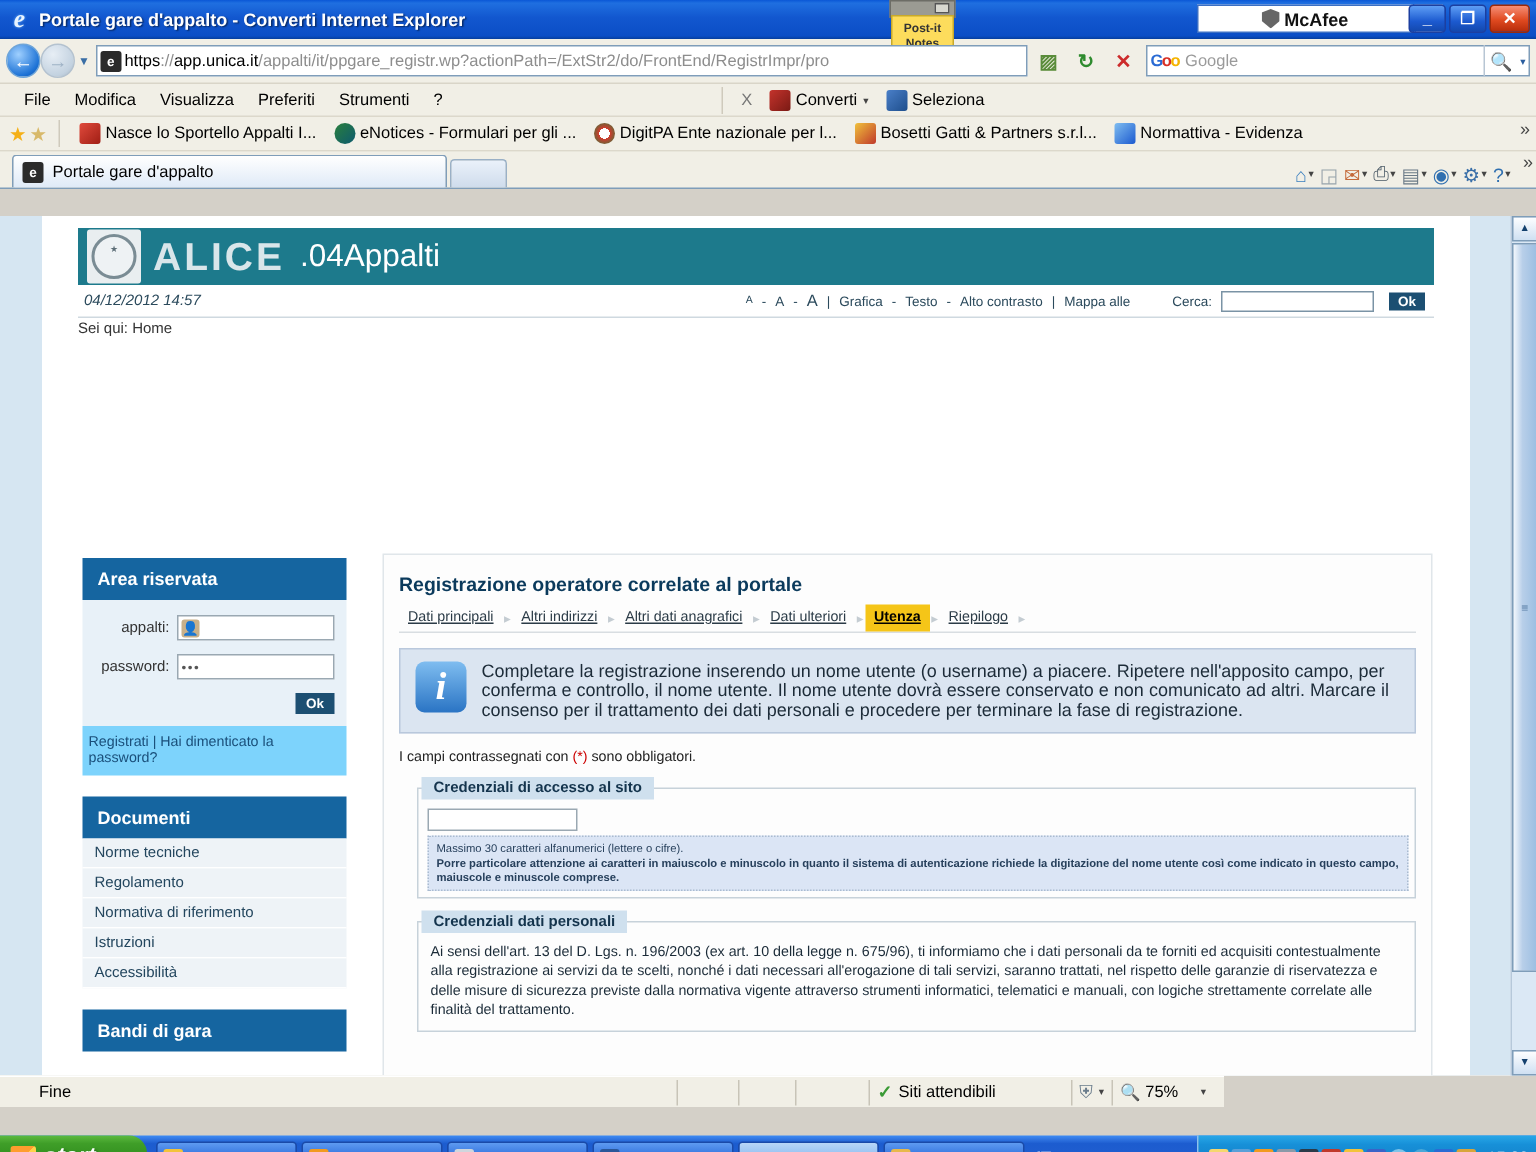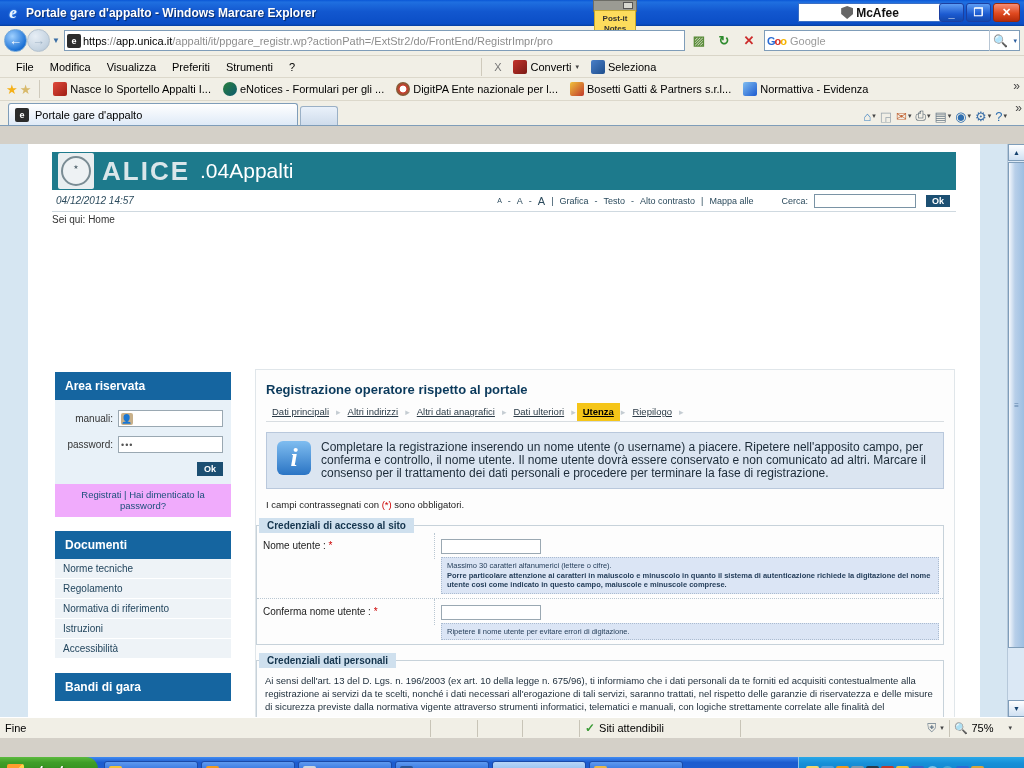--- a/index.html
+++ b/index.html
@@ -228,22 +228,22 @@
     width:12px;height:12px;background:#c8b08a;border-radius:2px;
     display:flex;align-items:center;justify-content:center;font-size:9px;color:#3f4d68;
   }
   .pwd-dots { font-size:9px; color:#555; letter-spacing:1px; }
   .sb-ok {
     background:#1c4f72;color:#fff;font-size:9px;font-weight:bold;
     padding:2px 7px;
   }
   .sb-okrow { display:flex; justify-content:flex-end; }
   .sb-links {
-    background:#f0abfc; font-size:9.5px; color:#1a4f7a;
-    padding:5px 4px 6px 4px; text-align:center;
+    background:#7dd3fc; font-size:9.5px; color:#1a4f7a;
+    padding:5px 4px 6px 4px; text-align:left;
   }
   .sb-block { margin-top:14px; }
   .sb-item {
     background:#eef3f7; font-size:10px; color:#23465e;
     padding:4px 8px; border-bottom:1px solid #fff;
   }
 
   
   .main {
     position:absolute; left:255px; top:225px; width:700px; height:383px;
@@ -271,21 +271,21 @@
     width:34px;height:34px;flex:0 0 auto;border-radius:6px;
     background:linear-gradient(180deg,#7fbdf0,#2a74c4);
     color:#fff;font-family:"Liberation Serif",serif;font-style:italic;
     font-weight:bold;font-size:26px;text-align:center;line-height:34px;
   }
   .itext { font-size:12px; color:#1c2b38; line-height:13px; }
   .reqnote { font-size:9.5px; color:#222; margin:2px 10px 8px 10px;}
   .reqnote .star-r{color:#c00;}
 
   fieldset.fs {
-    margin: 0 10px 8px 0; border:1px solid #c7d2da; padding:0;
+    margin: 0 10px 8px 22px; border:1px solid #c7d2da; padding:0;
   }
   fieldset.fs legend {
     background:#cfe0ee; font-size:10px; font-weight:bold; color:#14344d;
     padding:2px 8px; margin-left:2px;
   }
   .frow { display:flex; align-items:flex-start; }
   .fcell-l {
     width:178px; font-size:10px; color:#222; padding:7px 6px 6px 6px;
     border-right:1px dotted #b9c7d2; min-height:26px;
   }
@@ -314,23 +314,23 @@
   .sthumb {
     position:absolute; left:0; top:18px; width:17px; height:486px;
     background:linear-gradient(90deg,#f4f8fd,#b8cfe9 40%,#9dbfe2);
     border:1px solid #7f9db9;
     display:flex;align-items:center;justify-content:center;
     font-size:8px;color:#5a7fa8;
   }
 
   
   .statusbar {
-    position:absolute; left:0; top:717px; width:1024px; height:21px;
+    position:absolute; left:0; top:717px; width:816px; height:21px;
     background:#f1efe6; border-top:1px solid #fff;
-    display:flex; align-items:center; font-size:11px; color:#000;
+    display:flex; align-items:center; font-size:11px; color:#000;padding-left:21px;
   }
   .st-cell { padding:0 5px; height:21px; display:flex; align-items:center;}
   .st-div { width:1px;height:17px;background:#c8c4b7;}
   .zone { display:flex;align-items:center;gap:4px;}
   .chk { color:#3a9a35; font-weight:bold; font-size:12px;}
 
   
   .taskbar {
     position:absolute; left:0; top:757px; width:1024px; height:30px;
     background:linear-gradient(180deg,#3f8cf4 0%,#2f73e0 9%,#1c5ccf 18%,#245fd0 80%,#1a49ae 100%);
@@ -376,21 +376,21 @@
 </style>
 </head>
 <body>
 
 <div id="root">
 
   <div class="titlebar">
     <div class="ie-logo">
         <span class="e">e</span>
       </div>
-    <span class="title-text">Portale gare d'appalto - Windows Marcare Explorer</span>
+    <span class="title-text">Portale gare d'appalto - Converti Internet Explorer</span>
 
     <div class="postit">
       <div class="bar"></div>
       <div class="minbox"></div>
       <div class="note">Post-it<br>Notes</div>
     </div>
 
     <div class="mcafee">
       <span class="shield"></span>
       <span>McAfee</span>
@@ -547,21 +547,21 @@
         <span class="ok-btn">Ok</span>
       </div>
     </div>
 
     <div class="breadcrumb">Sei qui: Home</div>
 
     <div class="sidebar">
       <div class="sb-head">Area riservata</div>
       <div class="sb-login">
         <div class="sb-row">
-          <span class="sb-lab">manuali:</span>
+          <span class="sb-lab">appalti:</span>
           <span class="sb-inp">
             <span class="usr-ico">👤</span>
           </span>
         </div>
         <div class="sb-row">
           <span class="sb-lab">password:</span>
           <span class="sb-inp">
             <span class="pwd-dots">•••</span>
           </span>
         </div>
@@ -585,21 +585,21 @@
       </div>
 
       <div class="sb-block">
         <div class="sb-head">Bandi di gara</div>
 
       </div>
 
     </div>
 
     <div class="main">
-      <div class="main-title">Registrazione operatore rispetto al portale</div>
+      <div class="main-title">Registrazione operatore correlate al portale</div>
 
       <div class="tabrow">
         <span class="ptab">Dati principali</span>
         <span class="tsep">▸</span>
         <span class="ptab">Altri indirizzi</span>
         <span class="tsep">▸</span>
         <span class="ptab">Altri dati anagrafici</span>
         <span class="tsep">▸</span>
         <span class="ptab">Dati ulteriori</span>
         <span class="tsep">▸</span>
@@ -614,38 +614,26 @@
         <div class="itext">Completare la registrazione inserendo un nome utente (o username) a piacere. Ripetere nell'apposito campo, per conferma e controllo, il nome utente. Il nome utente dovrà essere conservato e non comunicato ad altri. Marcare il consenso per il trattamento dei dati personali e procedere per terminare la fase di registrazione.</div>
       </div>
 
       <div class="reqnote">
         <span>I campi contrassegnati con </span><span class="star-r">(*)</span><span> sono obbligatori.</span>
       </div>
 
       <fieldset class="fs">
         <legend>Credenziali di accesso al sito</legend>
         <div class="frow">
-          <div class="fcell-l">
-            <span>Nome utente : </span><span style="color:#c00;">*</span>
-          </div>
           <div class="fcell-r">
             <div class="tinp"></div>
             <div class="hintbox">
               <div>Massimo 30 caratteri alfanumerici (lettere o cifre).</div>
               <div style="font-weight:bold;">Porre particolare attenzione ai caratteri in maiuscolo e minuscolo in quanto il sistema di autenticazione richiede la digitazione del nome utente così come indicato in questo campo, maiuscole e minuscole comprese.</div>
             </div>
-          </div>
-        </div>
-        <div class="frow rowdiv">
-          <div class="fcell-l">
-            <span>Conferma nome utente : </span><span style="color:#c00;">*</span>
-          </div>
-          <div class="fcell-r">
-            <div class="tinp"></div>
-            <div class="hintbox">Ripetere il nome utente per evitare errori di digitazione.</div>
           </div>
         </div>
       </fieldset>
 
       <fieldset class="fs">
         <legend>Credenziali dati personali</legend>
         <div class="privtext">Ai sensi dell'art. 13 del D. Lgs. n. 196/2003 (ex art. 10 della legge n. 675/96), ti informiamo che i dati personali da te forniti ed acquisiti contestualmente alla registrazione ai servizi da te scelti, nonché i dati necessari all'erogazione di tali servizi, saranno trattati, nel rispetto delle garanzie di riservatezza e delle misure di sicurezza previste dalla normativa vigente attraverso strumenti informatici, telematici e manuali, con logiche strettamente correlate alle finalità del trattamento.</div>
 
       </fieldset>
 

